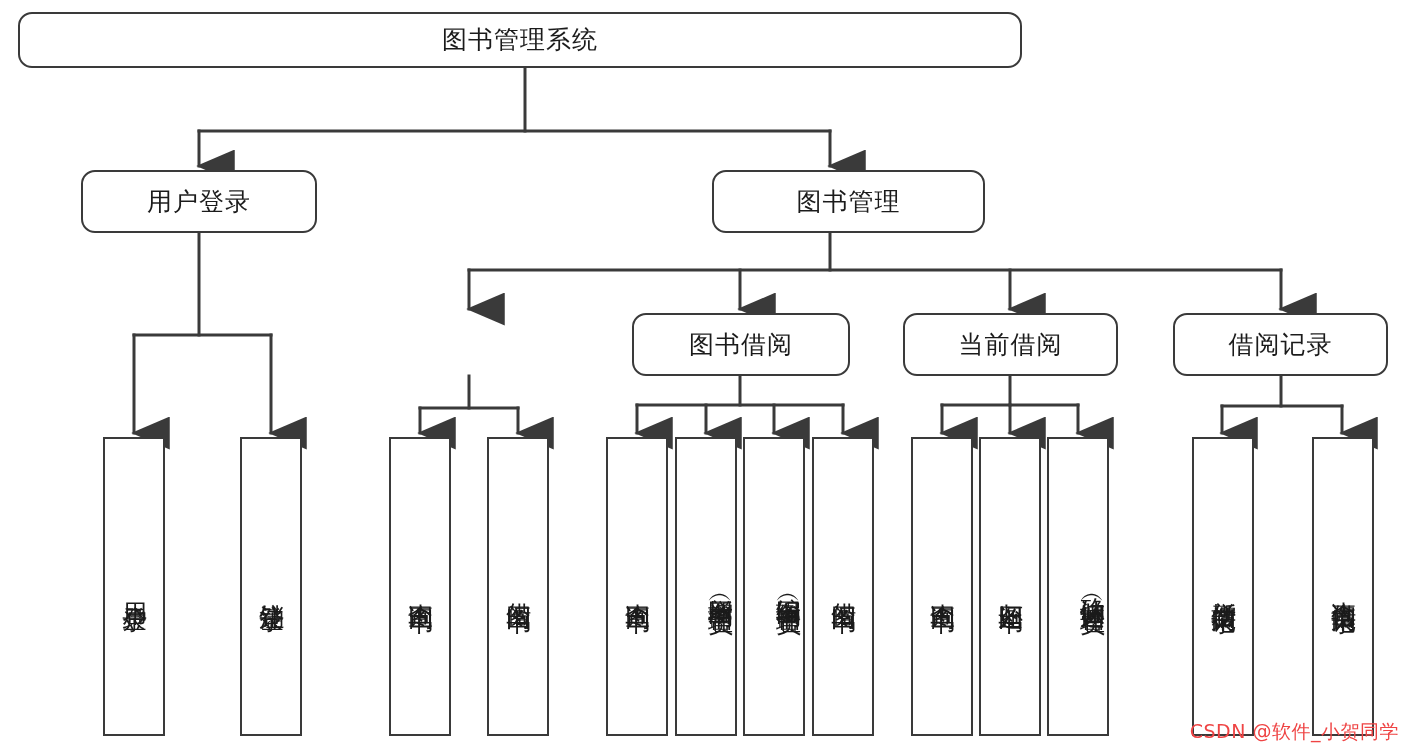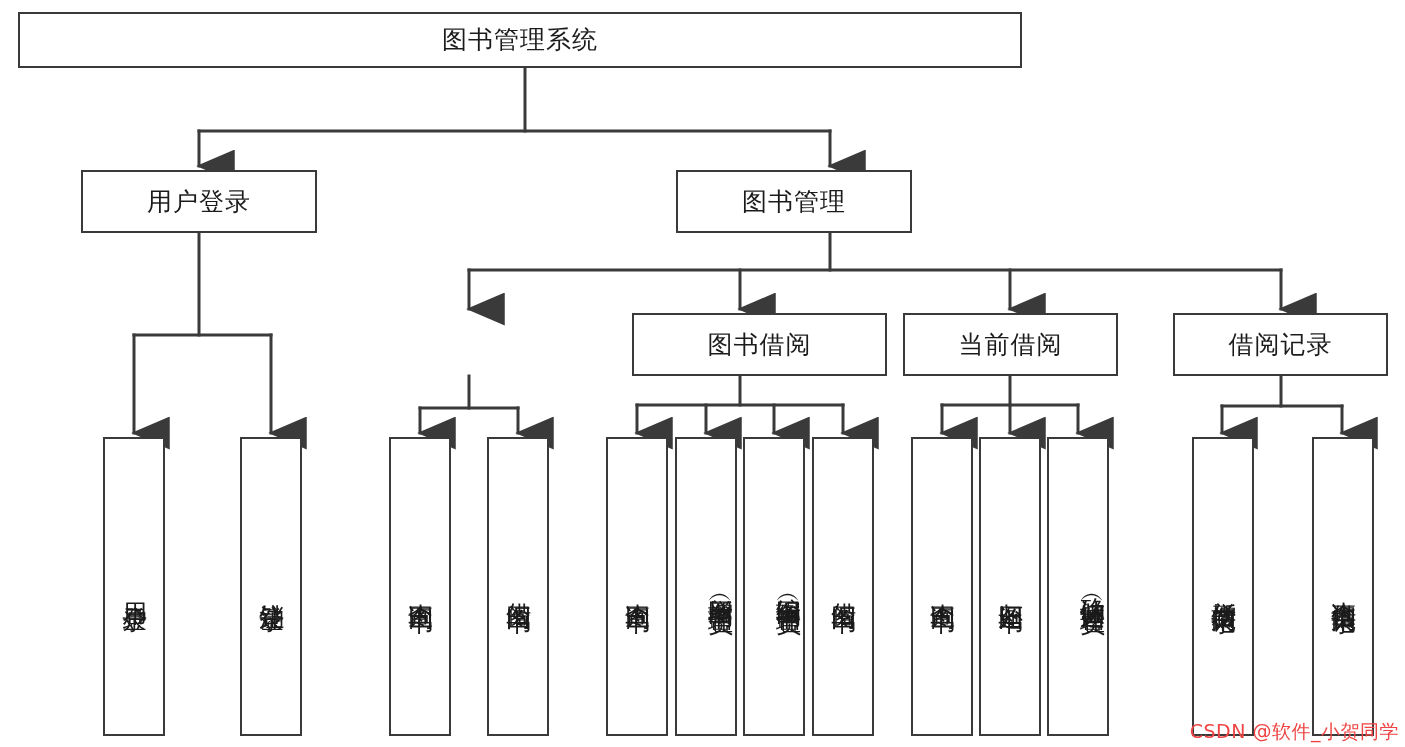--- a/index.html
+++ b/index.html
@@ -33,20 +33,21 @@
     background: #ffffff;
     display: flex;
     align-items: center;
     justify-content: center;
     color: #1b1b1b;
   }
   .node.h {
     font-size: 25px;
     letter-spacing: 1px;
     line-height: 1.1;
+    border-radius: 14px;
   }
   .node.v {
     writing-mode: vertical-rl;
     text-orientation: upright;
     font-size: 25px;
     line-height: 1.22;
     letter-spacing: 2px;
     padding-top: 6px;
     padding-bottom: 6px;
     align-items: flex-start;
@@ -134,26 +135,26 @@
   </svg>
 
   <div class="node h" style="left:18px; top:12px; width:1004px; height:56px;">
     <span class="label-h">图书管理系统</span>
   </div>
 
   <div class="node h" style="left:81px; top:170px; width:236px; height:63px;">
     <span class="label-h">用户登录</span>
   </div>
 
-  <div class="node h" style="left:676px; top:170px; width:236px; height:63px;justify-content:center;">
+  <div class="node h" style="left:712px; top:170px; width:273px; height:63px;justify-content:center;">
     <span class="label-h">图书管理</span>
   </div>
 
 
-  <div class="node h" style="left:632px; top:313px; width:255px; height:63px;">
+  <div class="node h" style="left:632px; top:313px; width:218px; height:63px;">
     <span class="label-h">图书借阅</span>
   </div>
 
   <div class="node h" style="left:1173px; top:313px; width:215px; height:63px;">
     <span class="label-h">借阅记录</span>
   </div>
 
   <div class="node h" style="left:903px; top:313px; width:215px; height:63px;">
     <span class="label-h">当前借阅</span>
   </div>

